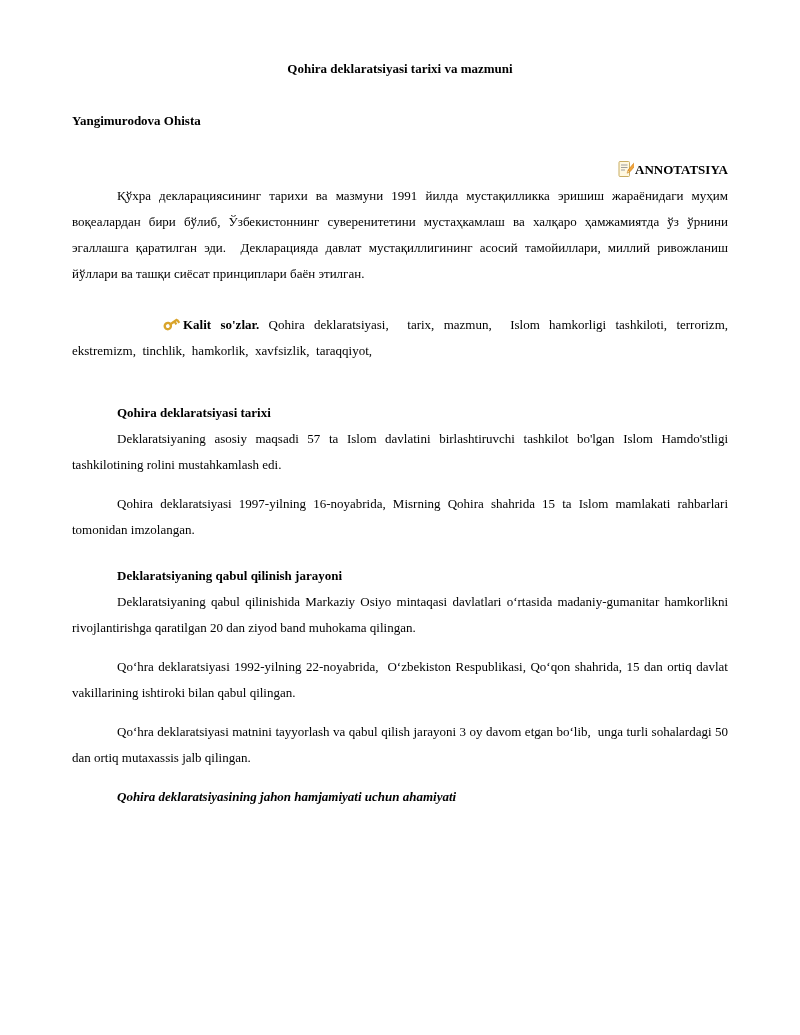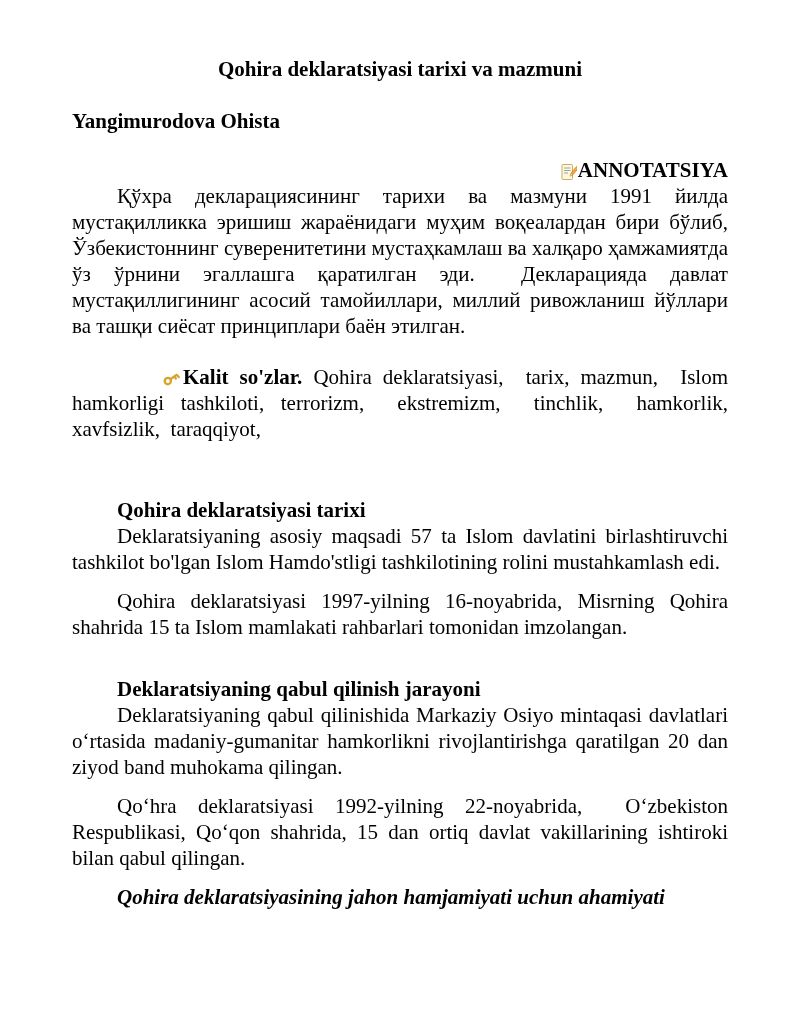--- a/index.html
+++ b/index.html
@@ -9,21 +9,21 @@
     background: #ffffff;
   }
   .page {
     width: 800px;
     height: 1035px;
     padding: 56px 72px 0 72px;
     overflow: hidden;
     background: #ffffff;
     color: #000000;
     font-family: "Liberation Serif", "DejaVu Serif", serif;
-    font-size: 21px;
+    font-size: 13px;
     line-height: 26px;
   }
   p { margin: 0; }
   .title {
     text-align: center;
     font-weight: bold;
     margin-bottom: 26px;
   }
   .author {
     text-align: left;
@@ -38,24 +38,24 @@
     text-align: justify;
     text-indent: 45px;
     white-space: pre-wrap;
     margin-bottom: 13px;
   }
   .annotation { margin-bottom: 11px; }
   .keywords { margin-bottom: 0; margin-top: 25px; }
   .section-heading {
     font-weight: bold;
     text-indent: 45px;
-    margin-top: 36px;
+    margin-top: 20px;
     margin-bottom: 0;
   }
-  .sections section:nth-of-type(1) .section-heading { margin-top: 55px; }
+  .sections section:nth-of-type(1) .section-heading { margin-top: 36px; }
   .sections section:nth-of-type(3) .section-heading { margin-top: 11px; font-style: italic; }
   .icon {
     display: inline-block;
     vertical-align: -3px;
     line-height: 0;
   }
   .keywords .icon { margin-right: 2px; }
   .annotation-heading .icon { margin-right: 1px; }
 </style>
 </head>
@@ -94,20 +94,21 @@
     <section>
       <p class="section-heading">Qohira deklaratsiyasi tarixi</p>
       <p class="body">Deklaratsiyaning asosiy maqsadi 57 ta Islom davlatini birlashtiruvchi tashkilot bo'lgan Islom Hamdo'stligi tashkilotining rolini mustahkamlash edi.</p>
       <p class="body">Qohira deklaratsiyasi 1997-yilning 16-noyabrida, Misrning Qohira shahrida 15 ta Islom mamlakati rahbarlari tomonidan imzolangan.</p>
     </section>
 
     <section>
       <p class="section-heading">Deklaratsiyaning qabul qilinish jarayoni</p>
       <p class="body">Deklaratsiyaning qabul qilinishida Markaziy Osiyo mintaqasi davlatlari o‘rtasida madaniy-gumanitar hamkorlikni rivojlantirishga qaratilgan 20 dan ziyod band muhokama qilingan.</p>
       <p class="body">Qo‘hra deklaratsiyasi 1992-yilning 22-noyabrida,  O‘zbekiston Respublikasi, Qo‘qon shahrida, 15 dan ortiq davlat vakillarining ishtiroki bilan qabul qilingan.</p>
+      <p class="body">Qo‘hra deklaratsiyasi matnini tayyorlash va qabul qilish jarayoni 3 oy davom etgan bo‘lib,  unga turli sohalardagi 50 dan ortiq mutaxassis jalb qilingan.</p>
     </section>
 
     <section>
       <p class="section-heading">Qohira deklaratsiyasining jahon hamjamiyati uchun ahamiyati</p>
     </section>
 
   </div>
 
 </div>
 

